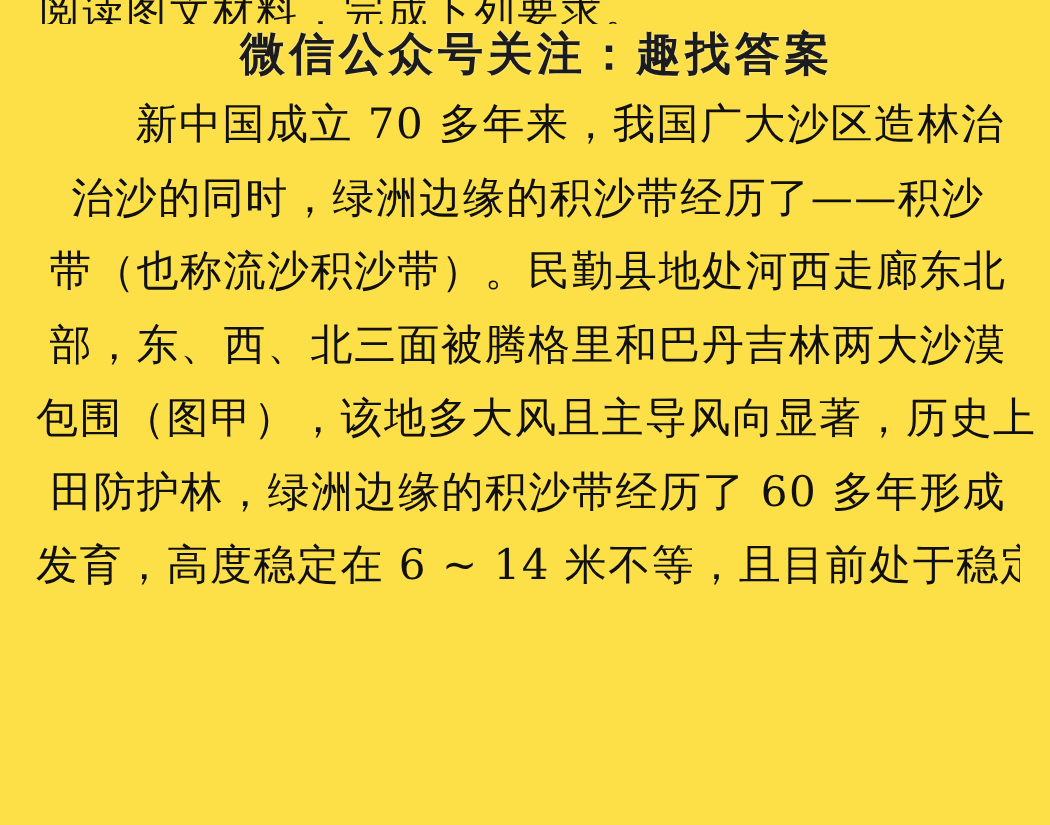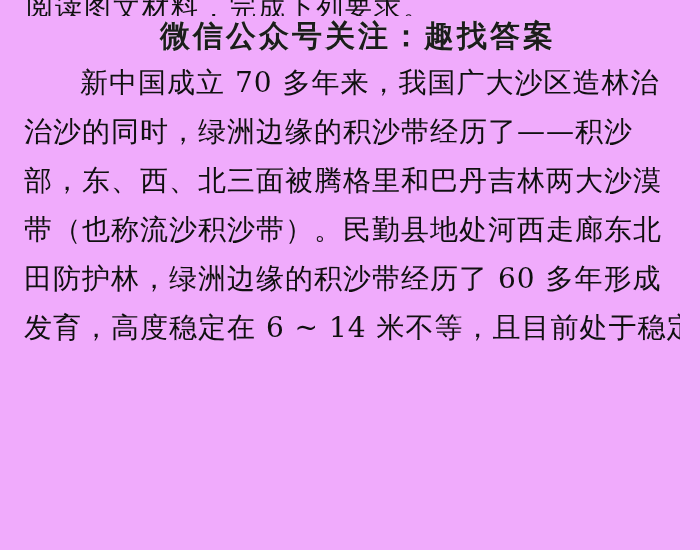--- a/index.html
+++ b/index.html
@@ -14,21 +14,21 @@
     overflow: hidden;
     position: relative;
   }
 
   #page {
     position: absolute;
     left: 0;
     top: 0;
     width: 700px;
     height: 550px;
-    background: #f0abfc;
+    background: #fde047;
     overflow: hidden;
   }
 
   
   .clipped-line {
     position: absolute;
     left: 26px;
     top: -10px;
     width: 660px;
     height: 26px;
@@ -55,20 +55,21 @@
     font-family: "DejaVu Sans", sans-serif;
     text-shadow: 0 0 1px rgba(255,255,255,0.9);
     z-index: 5;
   }
 
   .body-text {
     position: absolute;
     left: 24px;
     top: 58px;
     width: 656px;
+    text-align: center;
   }
 
   .line {
     height: 49px;
     line-height: 49px;
     white-space: nowrap;
     color: #101010;
     font-size: 28px;
     letter-spacing: 1px;
     font-family: "DejaVu Serif", serif;
@@ -85,19 +86,20 @@
 
 <div id="page">
 
   <div class="clipped-line">阅读图文材料，完成下列要求。</div>
 
   <div class="watermark">微信公众号关注：趣找答案</div>
 
   <div class="body-text">
     <div class="line indent">新中国成立 70 多年来，我国广大沙区造林治</div>
     <div class="line">治沙的同时，绿洲边缘的积沙带经历了——积沙</div>
+    <div class="line">带（也称流沙积沙带）。民勤县地处河西走廊东北</div>
     <div class="line">部，东、西、北三面被腾格里和巴丹吉林两大沙漠</div>
-    <div class="line">带（也称流沙积沙带）。民勤县地处河西走廊东北</div>
+    <div class="line">包围（图甲），该地多大风且主导风向显著，历史上</div>
     <div class="line">田防护林，绿洲边缘的积沙带经历了 60 多年形成</div>
     <div class="line last">发育，高度稳定在 6 ~ 14 米不等，且目前处于稳定</div>
   </div>
 
 </div>
 
 </body></html>

